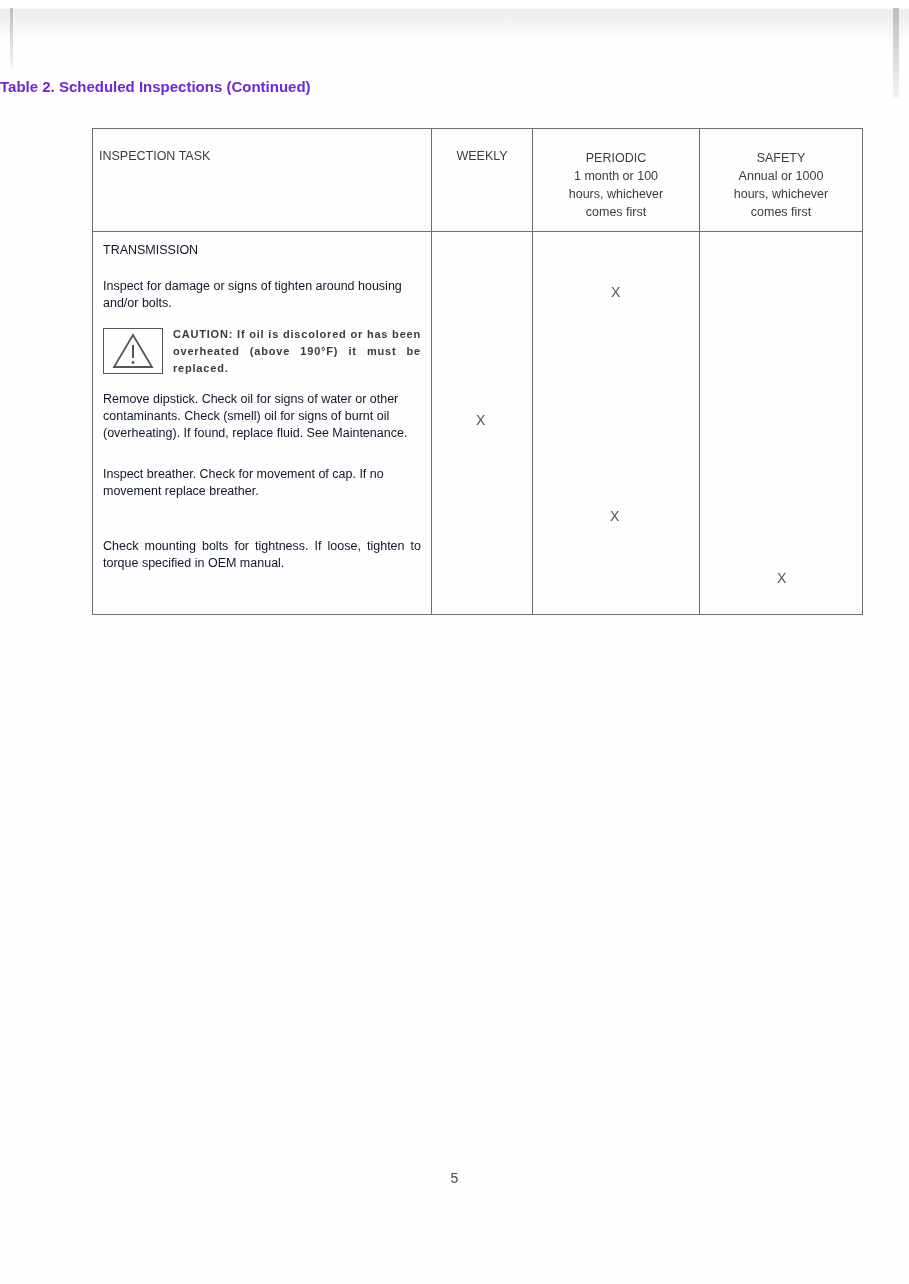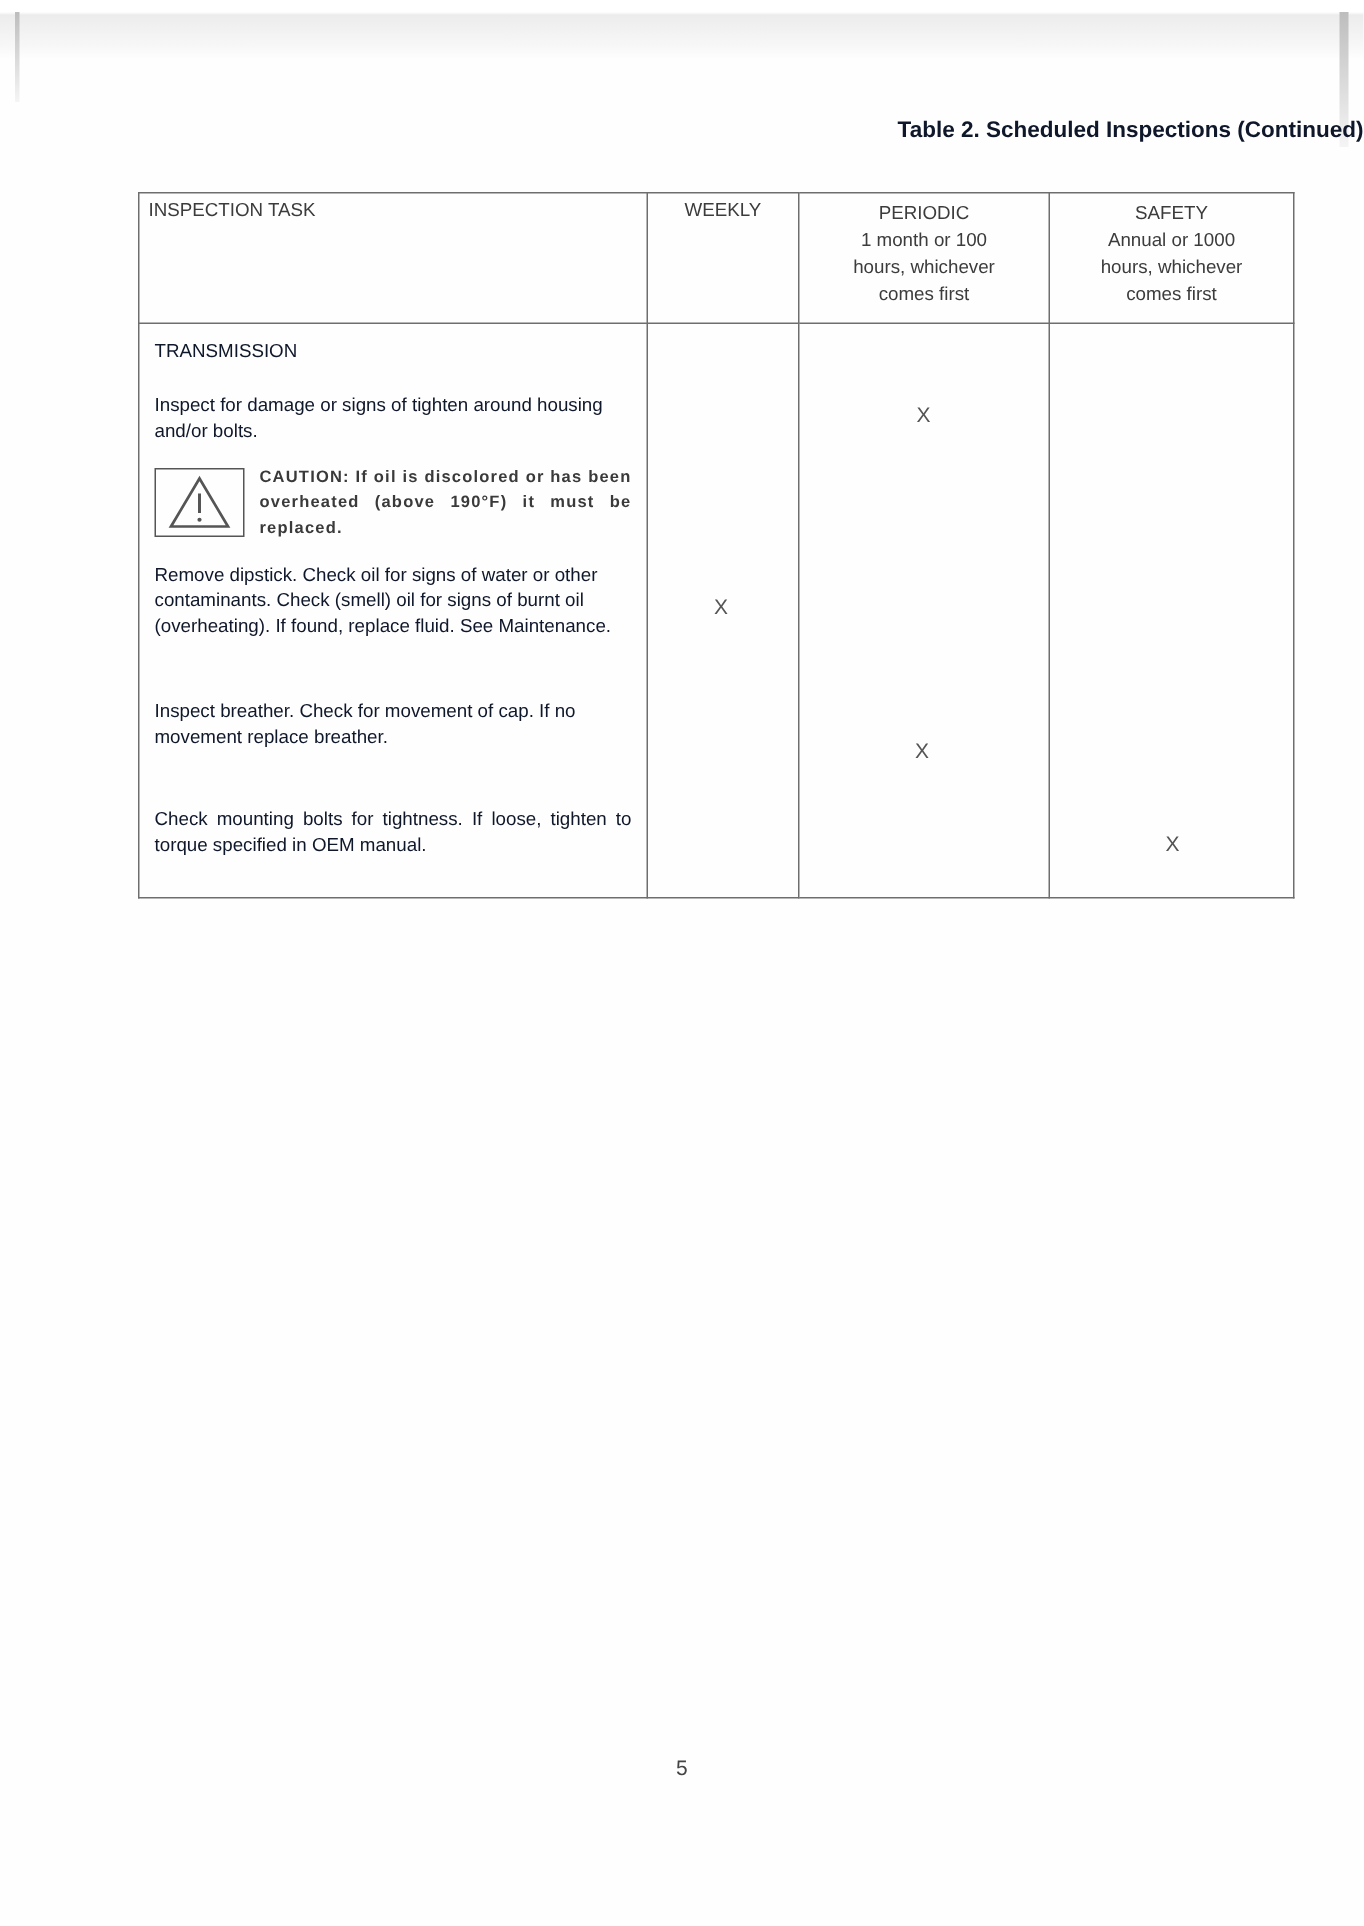--- a/index.html
+++ b/index.html
@@ -7,49 +7,49 @@
     width: 909px; height: 1284px; background: #fefefe; position: relative; overflow: hidden;
     font-family: "Liberation Sans", sans-serif; color: #3a3a3a;
   }
   .scan-top {
     position: absolute; left: 0; top: 0; width: 909px; height: 40px;
     background: linear-gradient(to bottom, #ffffff 0, #ffffff 8px, #ececec 10px, #f7f7f7 30px, #fefefe 40px);
   }
   .scan-left { position: absolute; left: 10px; top: 8px; width: 3px; height: 60px; background: linear-gradient(#bdbdbd, #f5f5f5); }
   .scan-right { position: absolute; left: 893px; top: 8px; width: 6px; height: 90px; background: linear-gradient(#bdbdbd, #f5f5f5); }
   .title {
-    position: absolute; left: 0; width: 909px; top: 78px; text-align: right;
-    font-size: 15px; font-weight: bold; color: #0f172a;
+    position: absolute; left: 0; width: 909px; top: 78px; text-align: left;
+    font-size: 15px; font-weight: bold; color: #6d28d9;
   }
   table.insp {
     position: absolute; left: 92px; top: 128px; width: 771px;
     border-collapse: collapse; font-size: 12.5px; color: #3c3c3c;
   }
   table.insp td, table.insp th { border: 1.5px solid #6e6e6e; vertical-align: top; font-weight: normal; }
   .h-interval { height: 19px; text-align: center; padding: 2px 0 0 0; }
-  .h-row th { height: 82px; padding: 4px 6px 0 6px; }
+  .h-row th { height: 82px; padding: 20px 6px 0 6px; }
   .h-task { text-align: left; width: 326px; }
   .h-weekly { width: 88px; text-align: center; }
   .h-periodic { width: 154px; text-align: center; line-height: 18px; }
   .h-safety { text-align: center; line-height: 18px; }
   .body td { padding: 0; position: relative; height: 372px; border-top: 1.5px solid #6e6e6e; }
   .task-col { padding: 10px 10px 0 10px !important; }
   .task-block { font-size: 12.5px; line-height: 17px; color: #0f172a; }
   .section { margin-bottom: 19px; }
   .blk1 { margin-bottom: 14px; }
   .caution { display: flex; align-items: flex-start; margin-bottom: 14px; }
   .caution-box {
     width: 58px; height: 44px; border: 1.5px solid #555; flex: 0 0 auto; margin-top: 2px;
     display: flex; align-items: center; justify-content: center; margin-right: 10px;
   }
   .caution-text {
     font-weight: bold; font-size: 11px; line-height: 17px; text-align: justify;
     letter-spacing: 0.8px; color: #3a3a3a;
   }
-  .blk3 { margin-bottom: 40px; }
+  .blk3 { margin-bottom: 24px; }
   .blk4 { margin-bottom: 38px; }
   .blk5 { text-align: justify; }
   .mark { position: absolute; font-size: 14px; color: #555; }
   .page-num { position: absolute; left: 0; width: 909px; top: 1170px; text-align: center; font-size: 14px; color: #444; }
 </style>
 </head>
 <body>
 
 <div class="scan-top"></div>
 <div class="scan-left"></div>

